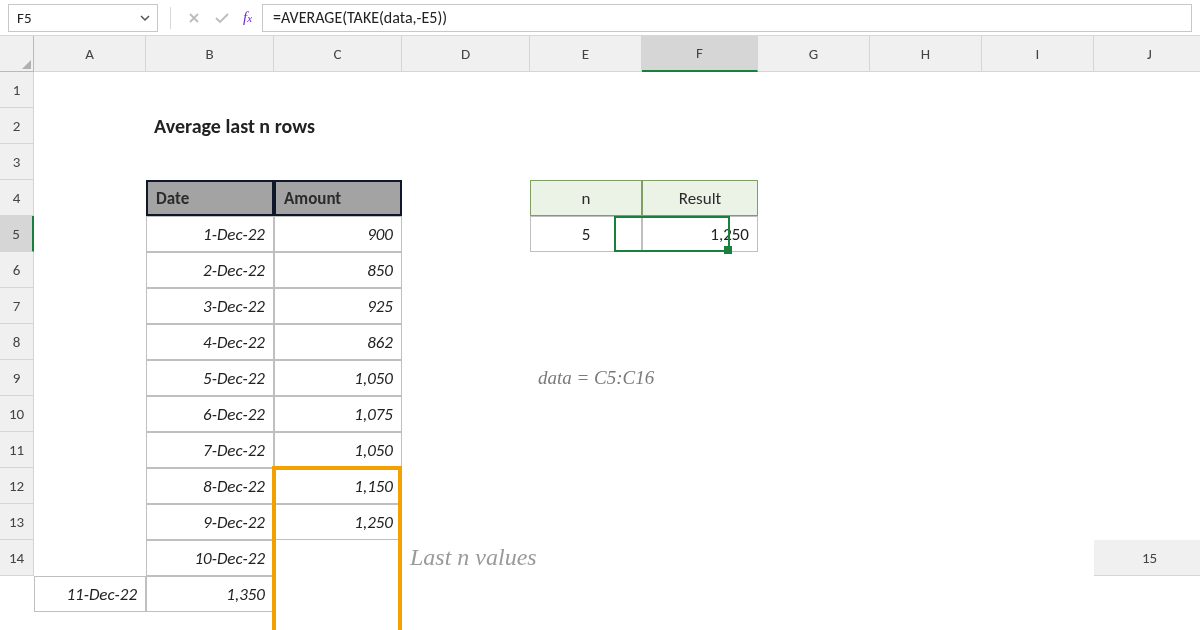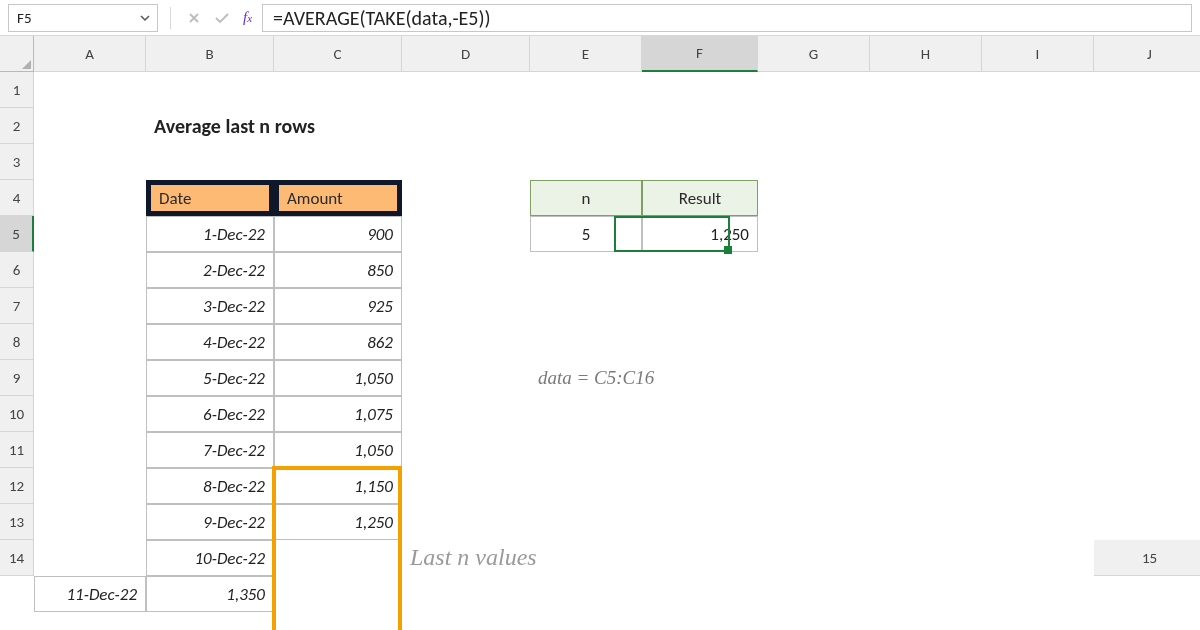--- a/index.html
+++ b/index.html
@@ -53,21 +53,21 @@
     color: #6d28d9;
     padding: 0 4px;
     cursor: pointer;
   }
   .formula-input {
     flex: 1;
     height: 28px;
     border: 1px solid #c7c7c7;
     background: #fff;
     padding: 0 10px;
-    font-size: 20px;
+    font-size: 16px;
     display: flex;
     align-items: center;
   }
   
   .sheet {
     position: relative;
     display: grid;
     grid-template-columns: 34px 112px 128px 128px 128px 112px 116px 112px 112px 112px 112px;
     grid-auto-rows: 36px;
     font-size: 17px;
@@ -105,23 +105,23 @@
   }
   .cell.blank { border-right: 1px solid transparent; border-bottom: 1px solid transparent; }
   .title-cell {
     font-weight: 700;
     font-size: 20px;
     color: #222;
     white-space: nowrap;
   }
   
   .th {
-    background: #fdba74;
-    font-weight: 400;
-    border: 5px solid #0f172a;
+    background: #a3a3a3;
+    font-weight: 700;
+    border: 2px solid #0f172a;
     color: #2b2b2b;
   }
   .td {
     border: 1px solid #bfbfbf;
     background: #fff;
     color: #222;
     font-style: italic;
   }
   .td.right, .th.right { justify-content: flex-end; }
   

